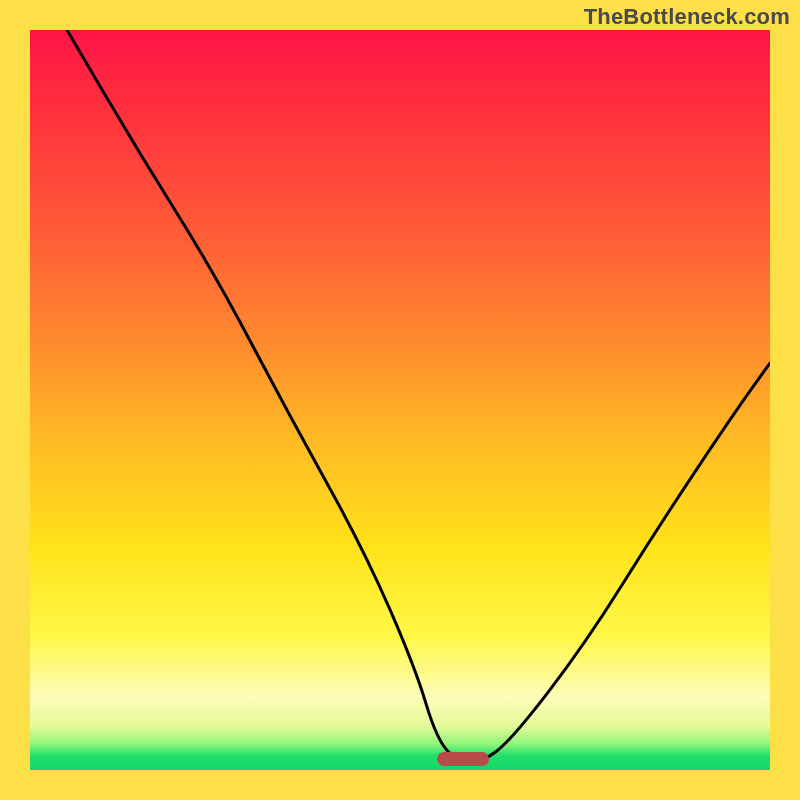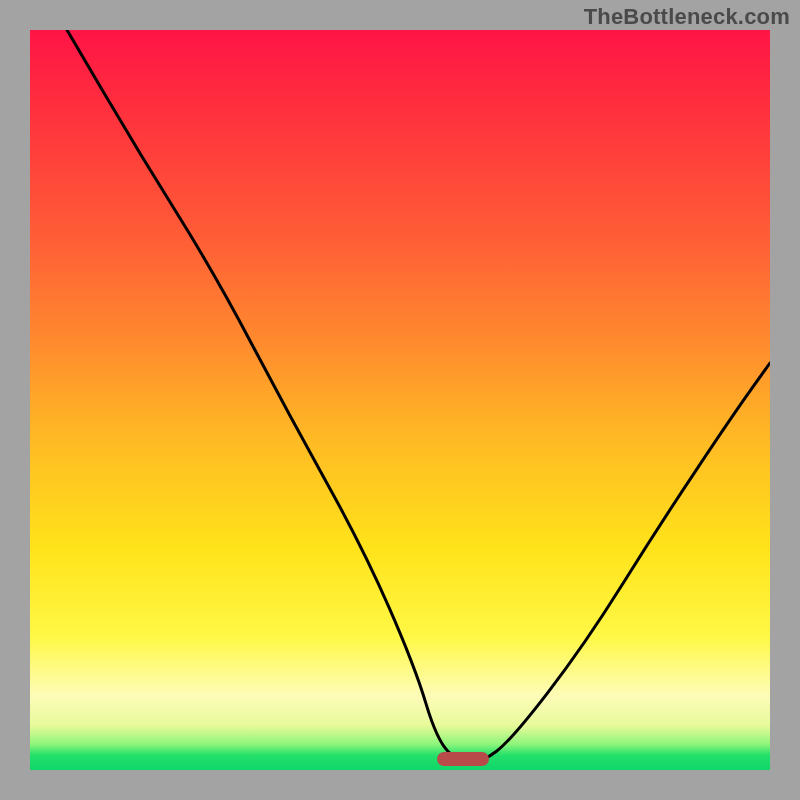--- a/index.html
+++ b/index.html
@@ -8,21 +8,21 @@
     width: 800px;
     height: 800px;
     background: #000;
     overflow: hidden;
     font-family: Arial, Helvetica, sans-serif;
   }
   .frame {
     position: relative;
     width: 800px;
     height: 800px;
-    background: #a3a3a3;
+    background: #fde047;
   }
   .attribution {
     position: absolute;
     top: 4px;
     right: 10px;
     color: #4a4a4a;
     font-size: 22px;
     font-weight: 600;
     letter-spacing: 0.2px;
   }

